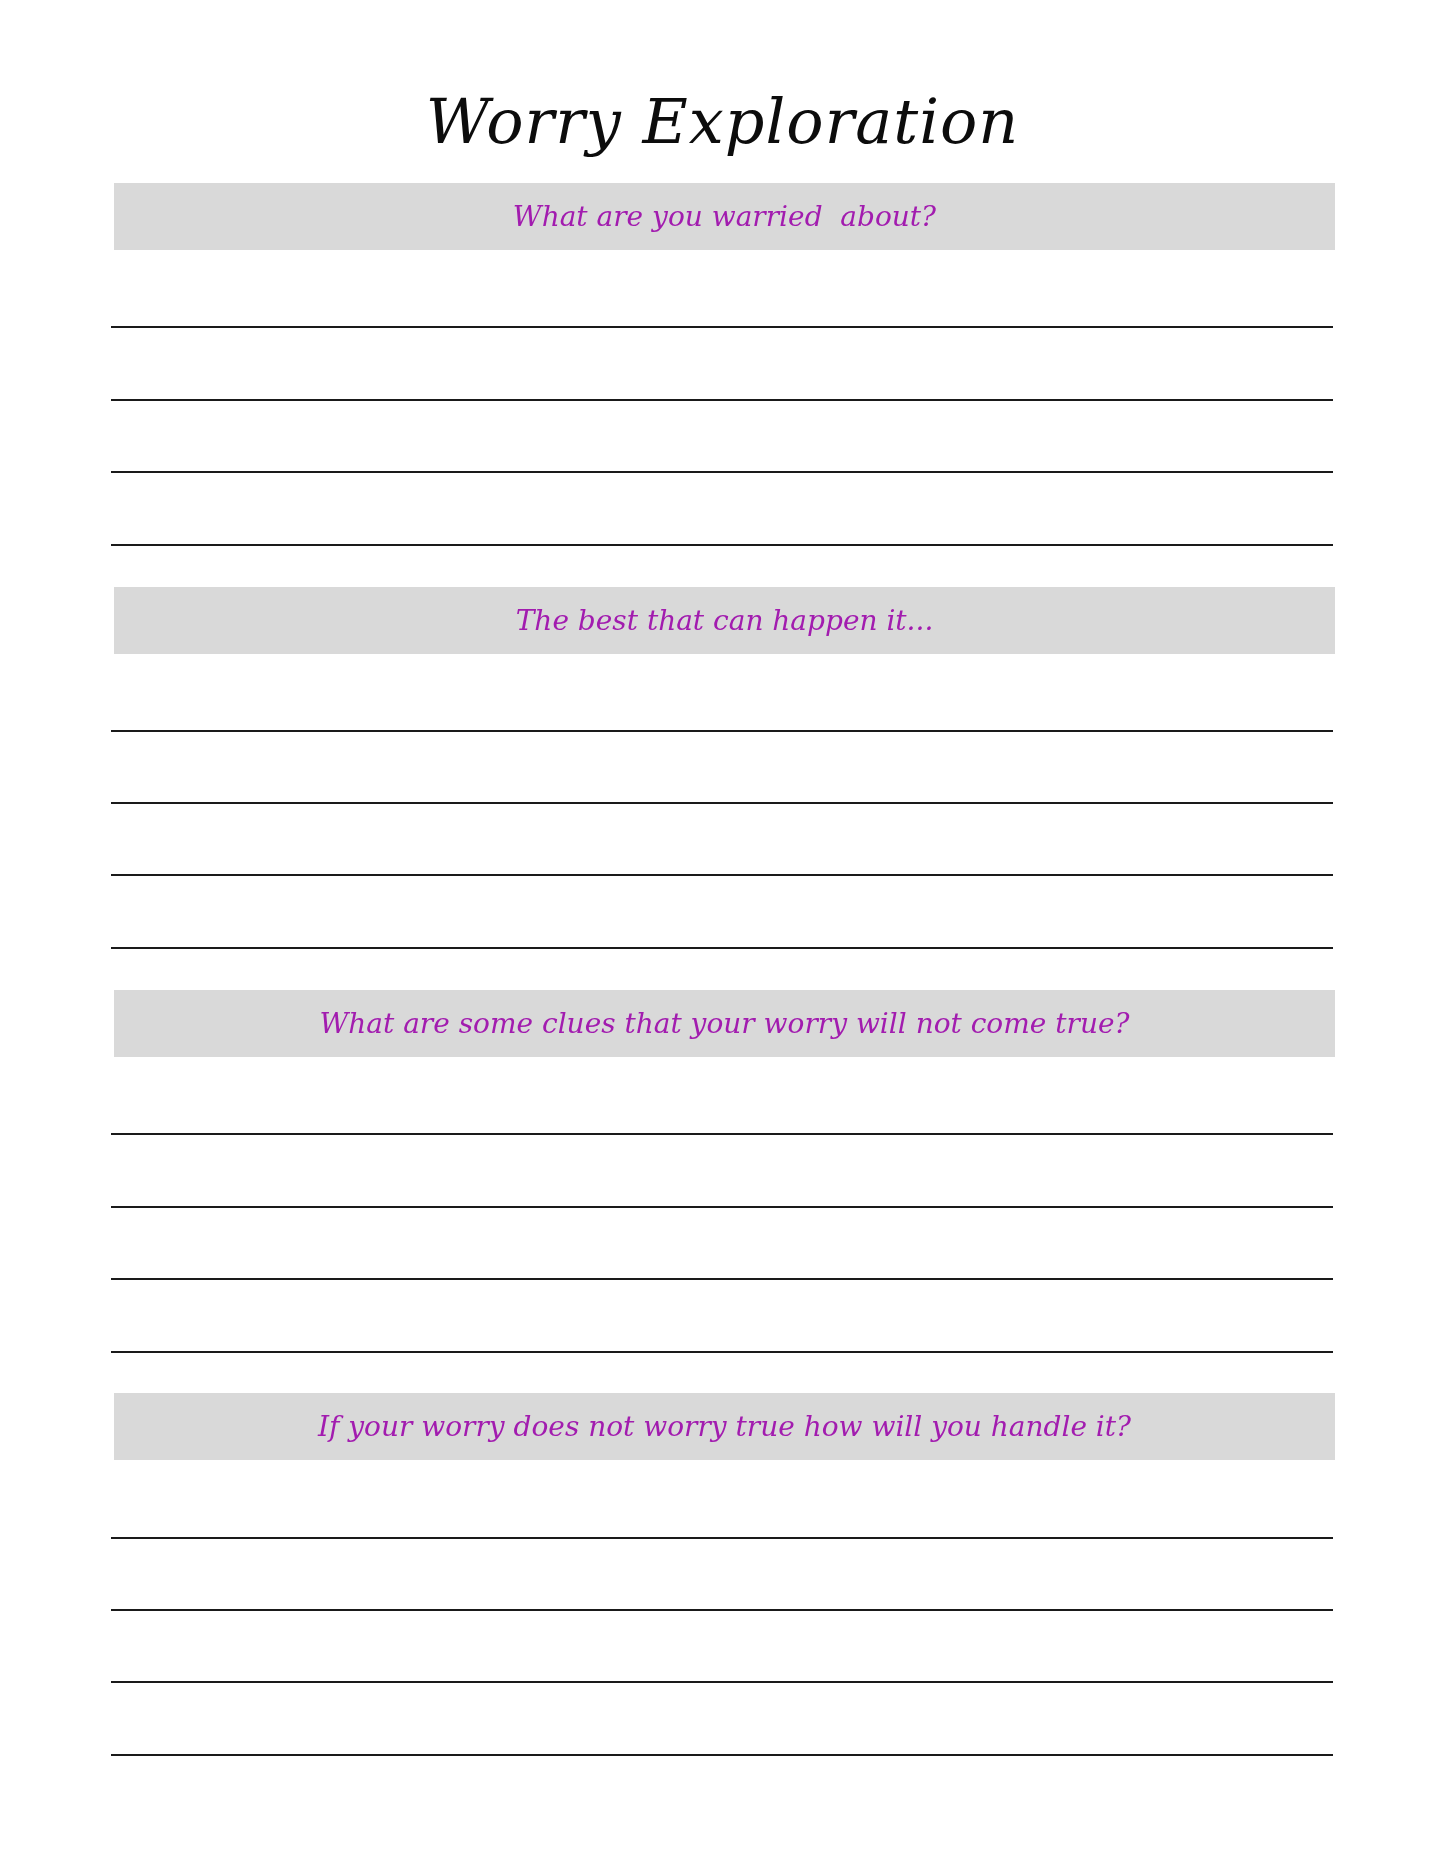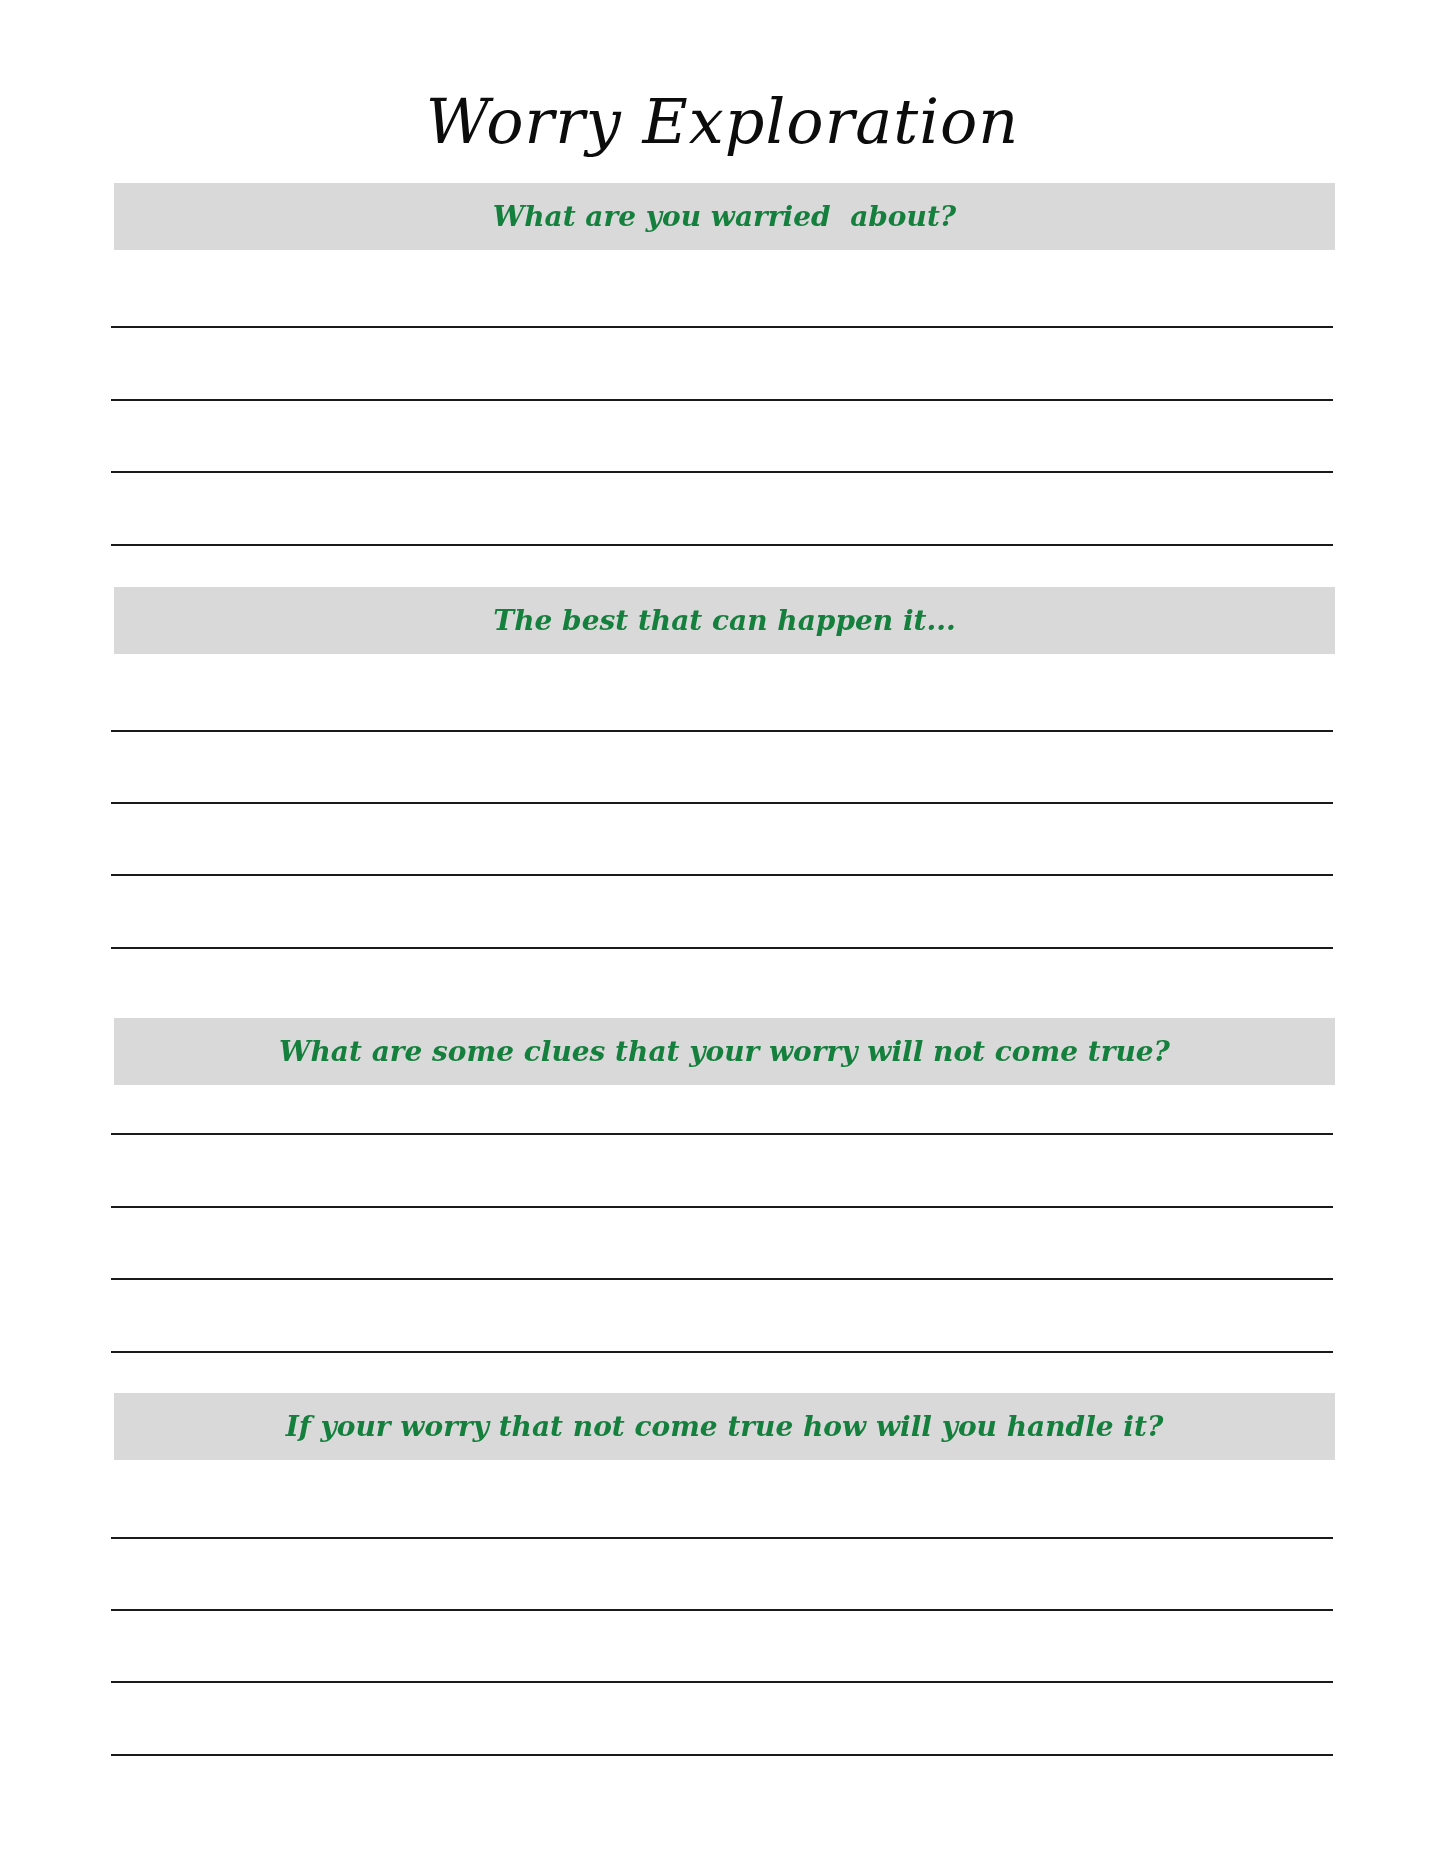--- a/index.html
+++ b/index.html
@@ -41,23 +41,23 @@
       width: 1221px;
       height: 67px;
       background: #d9d9d9;
       display: flex;
       align-items: center;
       justify-content: center;
     }
     .prompt-text {
       font-family: "DejaVu Serif", serif;
       font-style: italic;
-      font-weight: bold;
+      font-weight: normal;
       font-size: 28px;
-      color: #15803d;
+      color: #a21caf;
       white-space: pre;
     }
     .write-line {
       position: absolute;
       left: 111px;
       width: 1222px;
       height: 2px;
       background: #1a1a1a;
     }
   </style>
@@ -80,30 +80,30 @@
   <div class="prompt-box" style="top:587px;">
     <span class="prompt-text">The best that can happen it...</span>
   </div>
   <div class="write-line" style="top:730px;"></div>
   <div class="write-line" style="top:802px;"></div>
   <div class="write-line" style="top:874px;"></div>
   <div class="write-line" style="top:947px;"></div>
 </div>
 
 <div class="section">
-  <div class="prompt-box" style="top:1018px;">
+  <div class="prompt-box" style="top:990px;">
     <span class="prompt-text">What are some clues that your worry will not come true?</span>
   </div>
   <div class="write-line" style="top:1133px;"></div>
   <div class="write-line" style="top:1206px;"></div>
   <div class="write-line" style="top:1278px;"></div>
   <div class="write-line" style="top:1351px;"></div>
 </div>
 
 <div class="section">
   <div class="prompt-box" style="top:1393px;">
-    <span class="prompt-text">If your worry that not come true how will you handle it?</span>
+    <span class="prompt-text">If your worry does not worry true how will you handle it?</span>
   </div>
   <div class="write-line" style="top:1537px;"></div>
   <div class="write-line" style="top:1609px;"></div>
   <div class="write-line" style="top:1681px;"></div>
   <div class="write-line" style="top:1754px;"></div>
 </div>
 
 </body></html>

